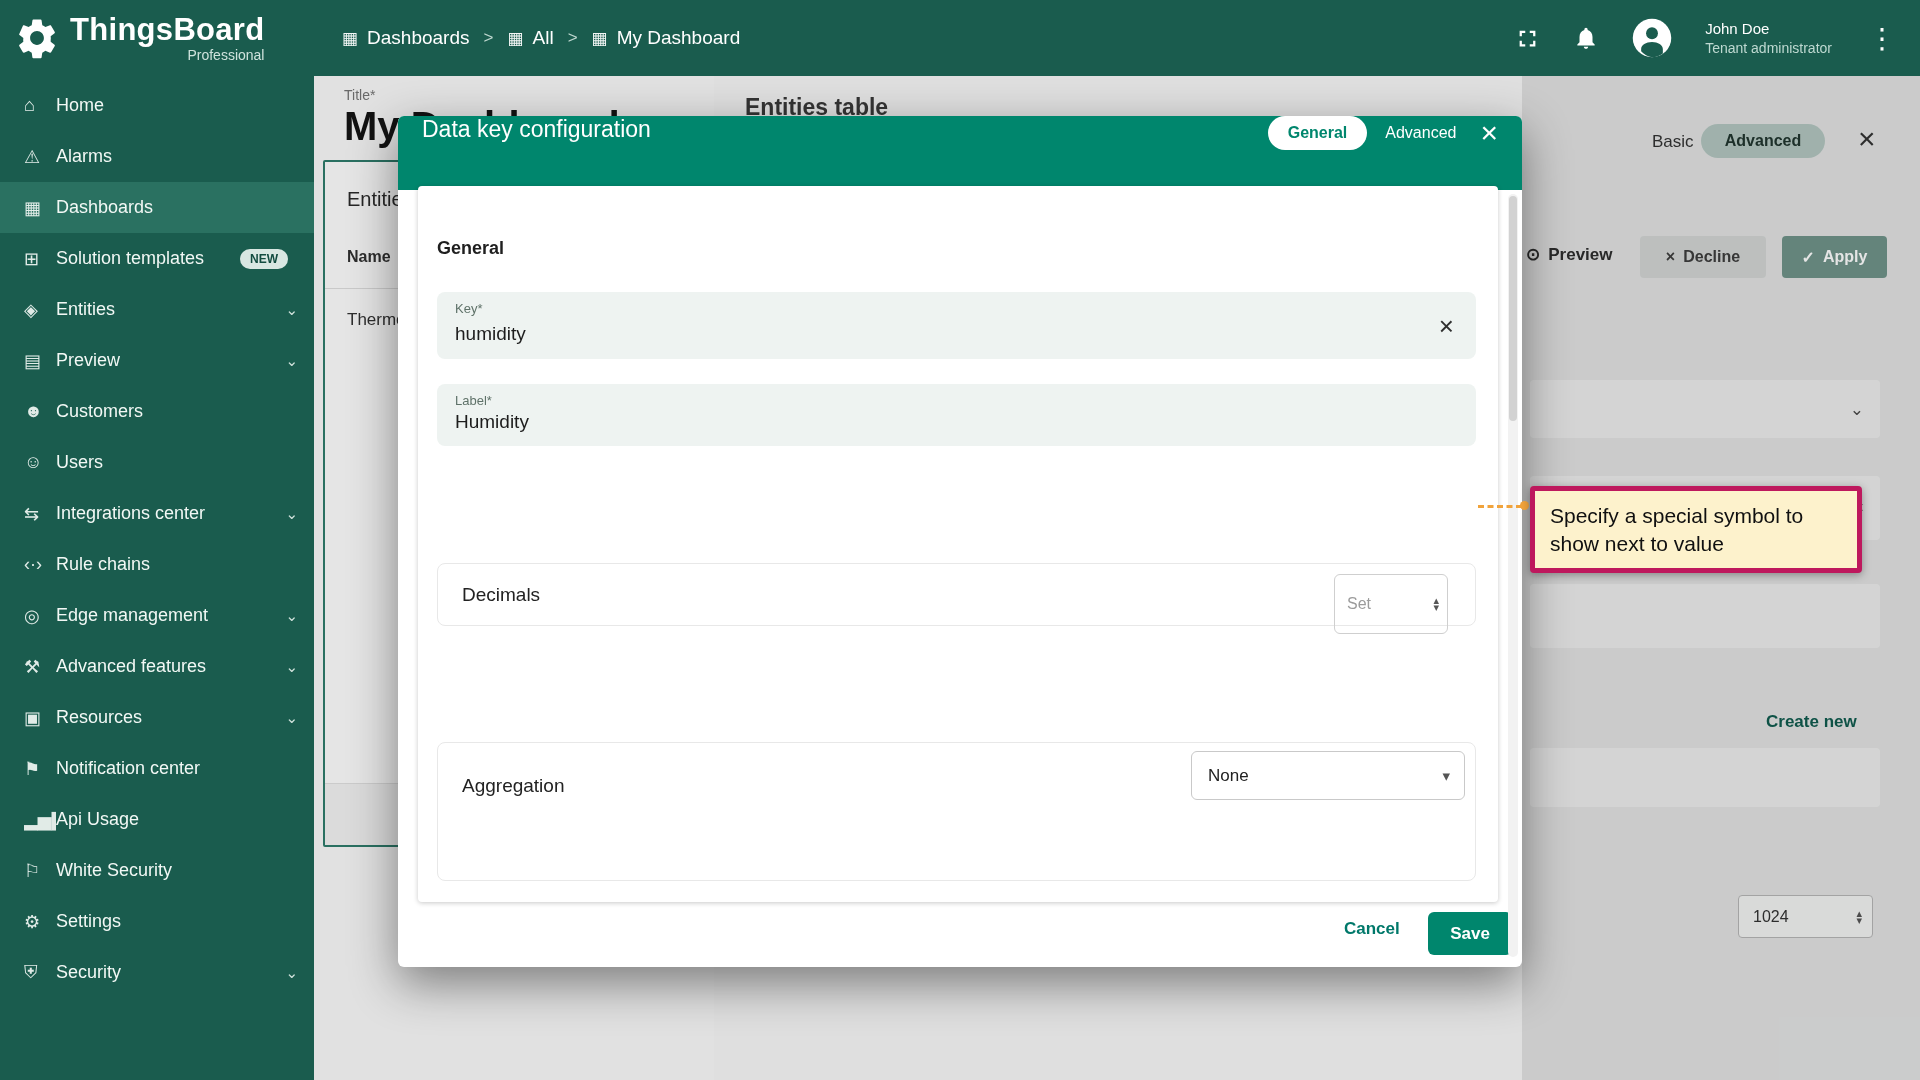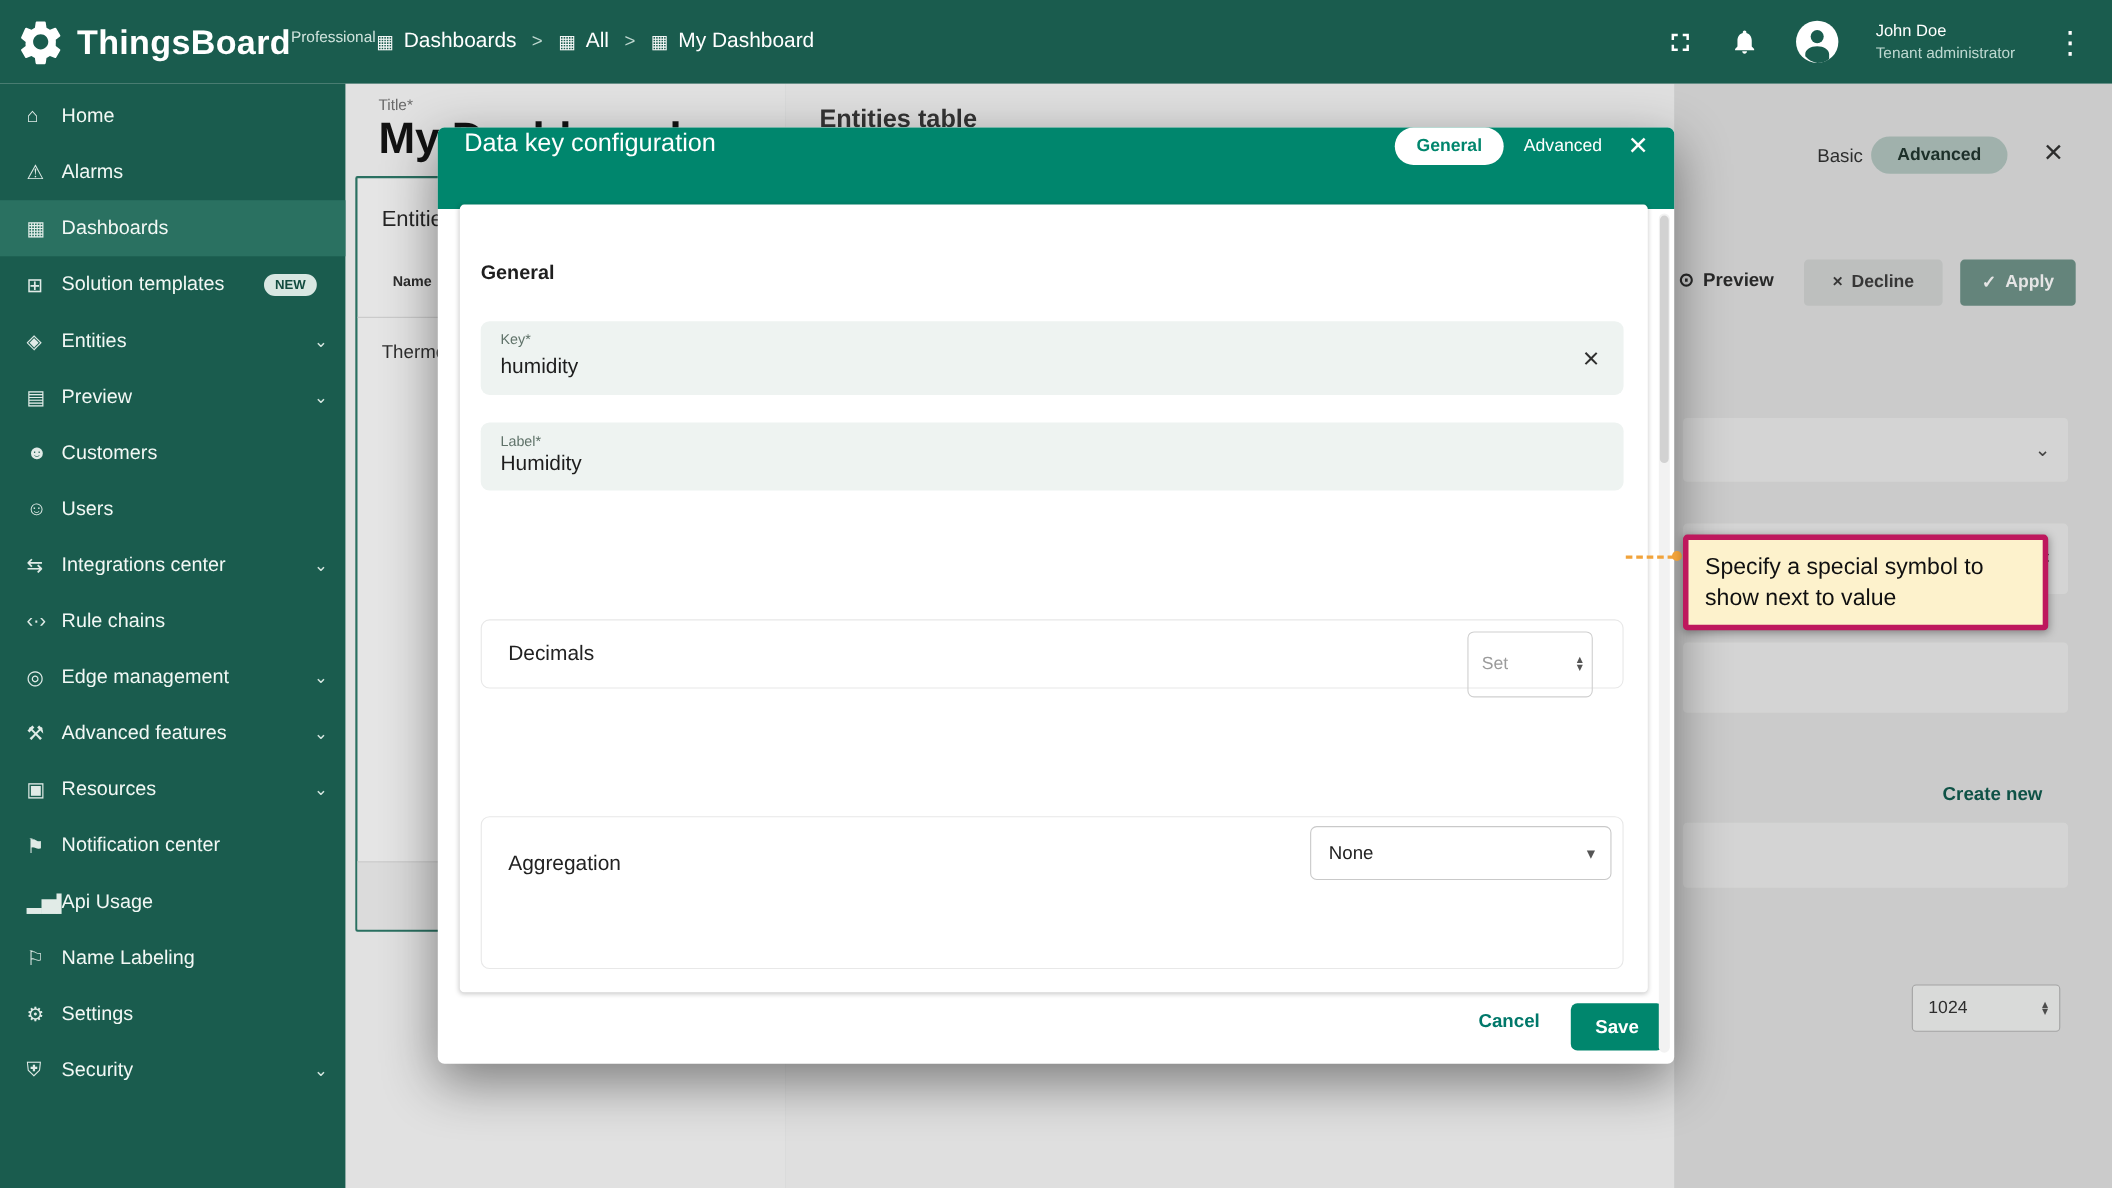--- a/index.html
+++ b/index.html
@@ -3,21 +3,21 @@
 <meta charset="utf-8">
 <style>
 *{margin:0;padding:0;box-sizing:border-box}
 html,body{width:1920px;height:1080px}
 body{font-family:"Liberation Sans",sans-serif;background:#222}
 .screen{position:relative;width:1920px;height:1080px;overflow:hidden;background:#e4e5e5}
 
 
 .topbar{position:absolute;left:0;top:0;width:1920px;height:76px;background:#1a5c4e;display:flex;align-items:center;color:#fff;z-index:30}
 .logo{width:314px;display:flex;align-items:center;gap:10px;padding-left:14px;flex:none}
-.logo-text{display:flex;flex-direction:row;line-height:1}
+.logo-text{display:flex;flex-direction:column;line-height:1}
 .logo-name{font-size:31px;font-weight:700;letter-spacing:.3px}
 .logo-sub{font-size:14px;color:#cfe3dd;text-align:right;margin-top:3px}
 .crumbs{display:flex;align-items:center;gap:14px;margin-left:28px;font-size:19px;font-weight:500}
 .crumb{display:flex;align-items:center;gap:9px;cursor:pointer}
 .crumb-icon{font-size:17px;opacity:.95}
 .crumb-sep{color:#bfd8d0;font-size:17px}
 .top-right{margin-left:auto;display:flex;align-items:center;gap:32px;padding-right:20px}
 .tb-icon{display:flex;align-items:center;cursor:pointer}
 .user-block{line-height:1.3;font-size:15px}
 .user-role{font-size:14px;color:#bed9d1}
@@ -32,21 +32,21 @@
 .nav-chevron{color:#d5e6e0;font-size:15px;flex:none}
 .badge{background:#d8e7e2;color:#124c40;font-size:12px;font-weight:700;padding:3px 10px;border-radius:10px;margin-right:10px;flex:none}
 
 
 .content{position:absolute;left:314px;top:76px;width:1606px;height:1004px;background:#e2e3e3;z-index:1;overflow:hidden}
 .left-panel{position:absolute;left:0;top:0;width:400px;height:1004px;background:#fbfbfb}
 .title-label{position:absolute;left:30px;top:11px;font-size:14px;color:#757575}
 .dash-title{position:absolute;left:30px;top:28px;font-size:40px;font-weight:700;color:#151515;white-space:nowrap}
 .widget-box{position:absolute;left:9px;top:84px;width:391px;height:687px;background:#fff;border:2px solid #2f7d6c;border-radius:2px}
 .widget-title{position:absolute;left:22px;top:26px;font-size:20px;color:#2b2b2b;white-space:nowrap}
-.widget-colhdr{position:absolute;left:32px;top:86px;font-size:13px;font-weight:700;color:#333;white-space:nowrap}
+.widget-colhdr{position:absolute;left:22px;top:86px;font-size:16px;font-weight:700;color:#333;white-space:nowrap}
 .widget-divider{position:absolute;left:0;top:126px;width:100%;height:1px;background:#e0e0e0}
 .widget-row{position:absolute;left:22px;top:148px;font-size:17px;color:#333;white-space:nowrap}
 .widget-footer{position:absolute;left:0;bottom:0;width:100%;height:62px;background:#f4f4f4;border-top:1px solid #e2e2e2}
 .config-panel{position:absolute;left:400px;top:0;width:808px;height:1004px;background:#f9f9f9}
 .panel-header{position:absolute;left:31px;top:18px;font-size:23px;font-weight:700;color:#3a3a3a;white-space:nowrap}
 .mode-basic{position:absolute;left:1338px;top:56px;font-size:17px;color:#333}
 .mode-adv{position:absolute;left:1387px;top:48px;width:124px;height:34px;background:#b3c6c0;color:#21362f;border-radius:17px;display:flex;align-items:center;justify-content:center;font-size:16px;font-weight:600;cursor:pointer}
 .bg-close{position:absolute;left:1544px;top:46px;font-size:30px;color:#333;cursor:pointer}
 .act-preview{position:absolute;left:1212px;top:168px;font-size:17px;font-weight:600;color:#2e2e2e;display:flex;gap:8px;align-items:center;cursor:pointer}
 .act-decline{position:absolute;left:1326px;top:160px;width:126px;height:42px;background:#d3d5d4;border-radius:4px;color:#3e3e3e;font-size:16px;font-weight:600;display:flex;align-items:center;justify-content:center;gap:8px;cursor:pointer}
@@ -216,21 +216,21 @@
     <div class="nav-item">
       <span class="nav-icon">⚑</span>
       <span class="nav-label">Notification center</span>
     </div>
     <div class="nav-item">
       <span class="nav-icon">▂▅▇</span>
       <span class="nav-label">Api Usage</span>
     </div>
     <div class="nav-item">
       <span class="nav-icon">⚐</span>
-      <span class="nav-label">Name Labeling</span>
+      <span class="nav-label">White Security</span>
     </div>
     <div class="nav-item">
       <span class="nav-icon">⚙</span>
       <span class="nav-label">Settings</span>
     </div>
     <div class="nav-item">
       <span class="nav-icon">⛨</span>
       <span class="nav-label">Security</span>
       <span class="nav-chevron">⌄</span>
     </div>

